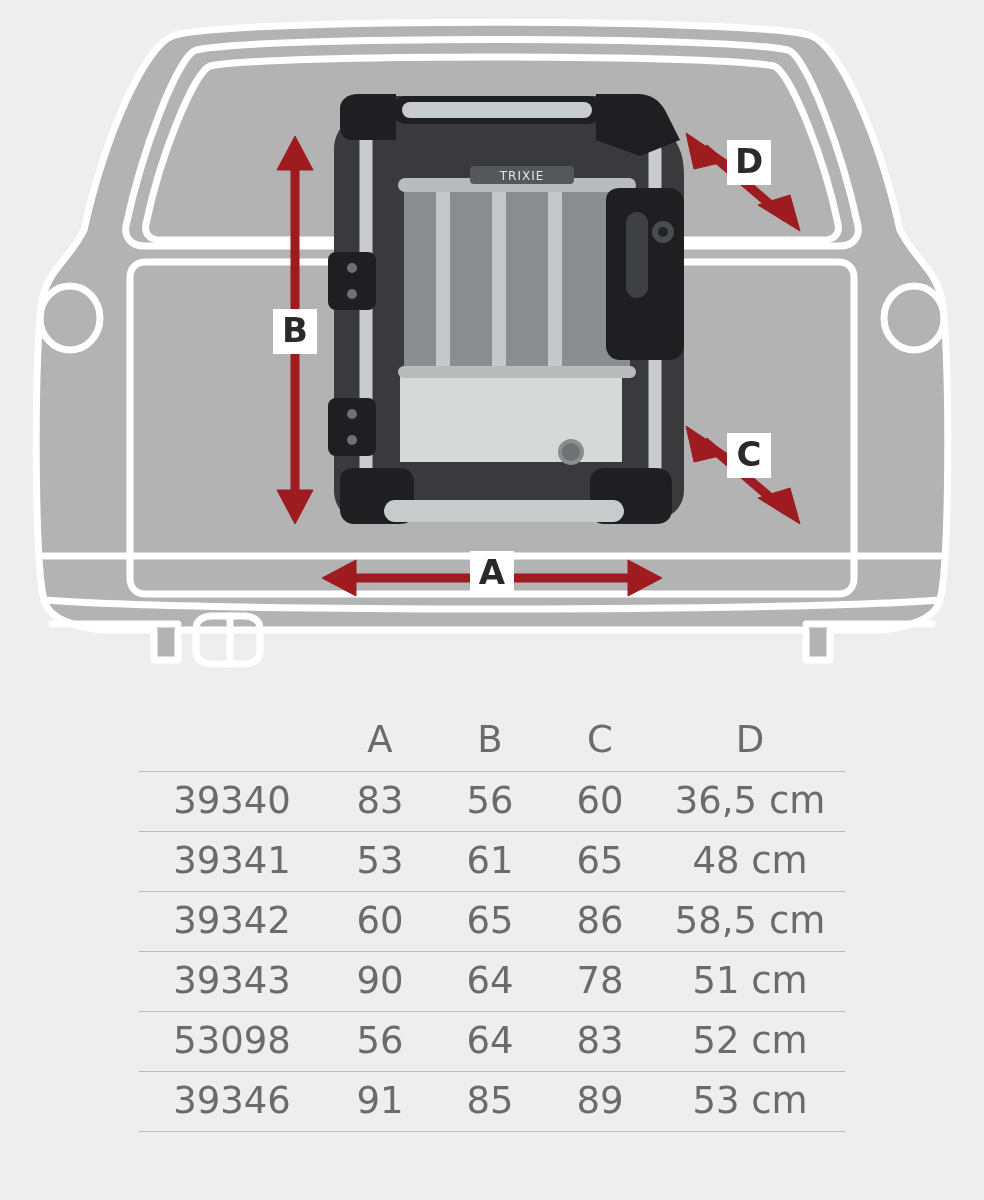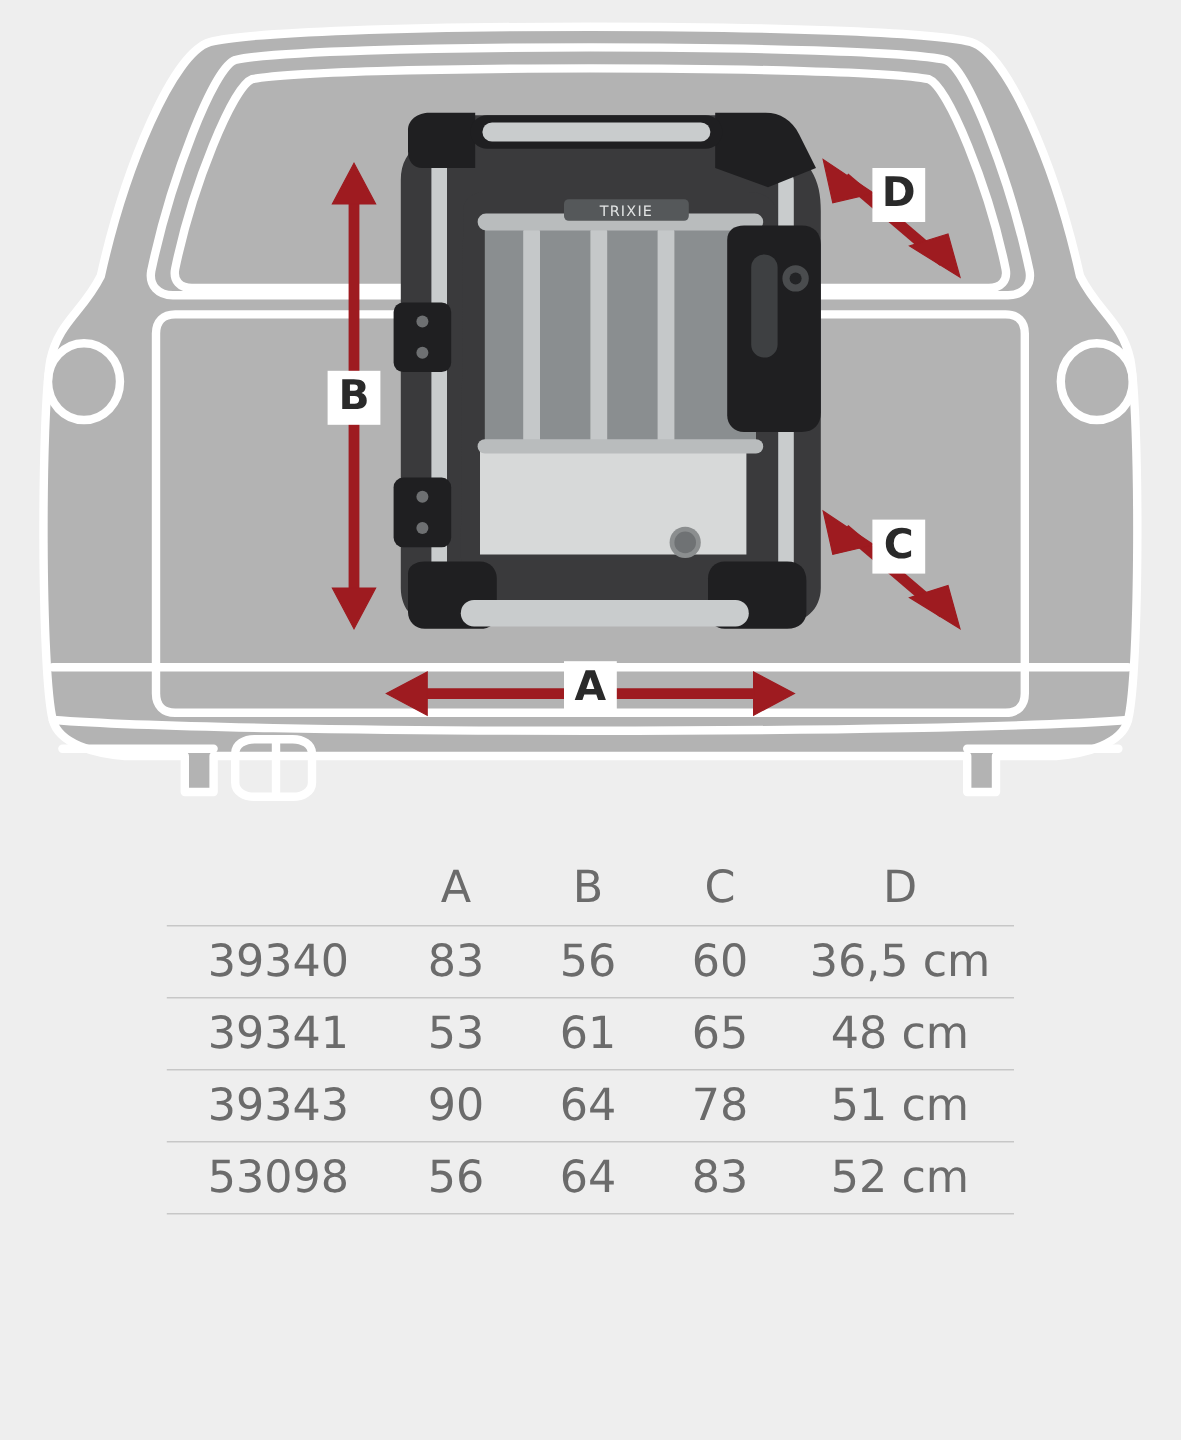--- a/index.html
+++ b/index.html
@@ -355,30 +355,44 @@
           <td class="c-d">36,5 cm</td>
         </tr>
         <tr>
           <td class="c-id">39341</td>
           <td class="c-a">53</td>
           <td class="c-b">61</td>
           <td class="c-c">65</td>
           <td class="c-d">48 cm</td>
         </tr>
         <tr>
+          <td class="c-id">39342</td>
+          <td class="c-a">60</td>
+          <td class="c-b">65</td>
+          <td class="c-c">86</td>
+          <td class="c-d">58,5 cm</td>
+        </tr>
+        <tr>
           <td class="c-id">39343</td>
           <td class="c-a">90</td>
           <td class="c-b">64</td>
           <td class="c-c">78</td>
           <td class="c-d">51 cm</td>
         </tr>
         <tr>
           <td class="c-id">53098</td>
           <td class="c-a">56</td>
           <td class="c-b">64</td>
           <td class="c-c">83</td>
           <td class="c-d">52 cm</td>
         </tr>
+        <tr>
+          <td class="c-id">39346</td>
+          <td class="c-a">91</td>
+          <td class="c-b">85</td>
+          <td class="c-c">89</td>
+          <td class="c-d">53 cm</td>
+        </tr>
       </tbody>
     </table>
   </div>
 
 </div>
 
 </body></html>

